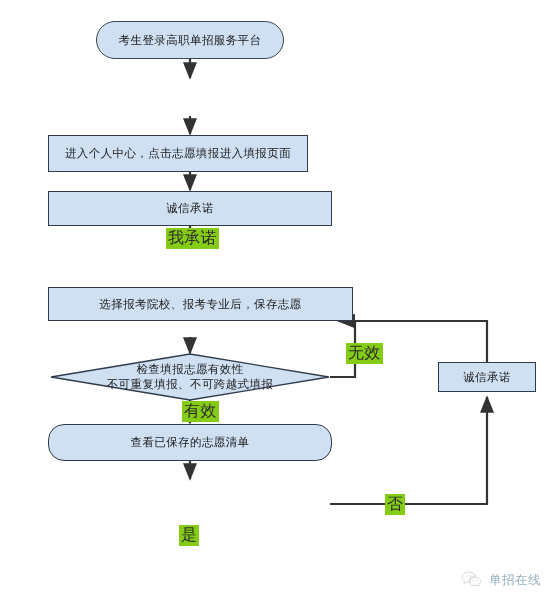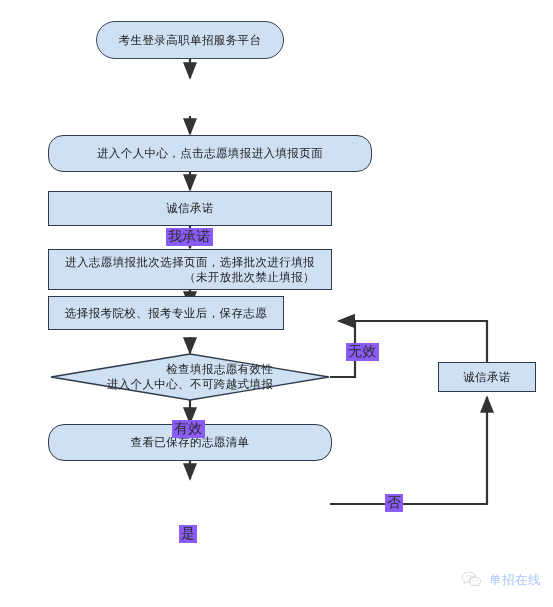--- a/index.html
+++ b/index.html
@@ -65,44 +65,43 @@
     align-items: center;
     justify-content: center;
     text-align: center;
     color: #1a1a1a;
     font-size: 11.5px;
     line-height: 15px;
     letter-spacing: 0.4px;
   }
   .edge-label {
     position: absolute;
-    font-size: 14px;
+    font-size: 16px;
     color: #2b2b2b;
-    background: #8b5cf6;
+    background: #84cc16;
     padding: 0 2px;
     letter-spacing: 0.3px;
     white-space: nowrap;
   }
   .node-text {
     white-space: pre-line;
     display: block;
-    text-align: right;
   }
   .watermark {
     position: absolute;
     right: 12px;
     bottom: 18px;
     display: flex;
     align-items: center;
     gap: 6px;
     opacity: 0.45;
   }
   .watermark .wm-text {
     font-size: 12.5px;
-    color: #3b82f6;
+    color: #0c4a6e;
     letter-spacing: 0.5px;
   }
   .wm-icon { display: block; }
 </style>
 </head>
 <body>
 
 <div id="canvas">
 
   <svg class="edges" viewBox="0 0 553 607" width="553" height="607">
@@ -135,62 +134,58 @@
     <path d="M330,504 L487,504 L487,397" fill="none" stroke="#333333" stroke-width="2.2" marker-end="url(#arrow)"></path>
 
     <path d="M487,362 L487,321 L339,321" fill="none" stroke="#333333" stroke-width="2.2" marker-end="url(#arrow)"></path>
   </svg>
 
   <div class="node term" style="left:96px; top:21px; width:188px; height:38px;">
     <span class="node-text">考生登录高职单招服务平台</span>
   </div>
 
 
-  <div class="node proc" style="left:48px; top:135px; width:324px; height:37px;border-radius:15px;">
+  <div class="node proc" style="left:48px; top:135px; width:260px; height:37px;">
     <span class="node-text">进入个人中心，点击志愿填报进入填报页面</span>
   </div>
 
   <div class="node proc" style="left:48px; top:191px; width:284px; height:35px;">
     <span class="node-text">诚信承诺</span>
   </div>
 
-  <div class="node proc" style="left:48px; top:249px; width:284px; height:41px;">
-    <span class="node-text">进入志愿填报批次选择页面，选择批次进行填报
-（未开放批次禁止填报）</span>
-  </div>
-
-  <div class="node proc" style="left:48px; top:296px; width:236px; height:34px;">
+
+  <div class="node proc" style="left:48px; top:287px; width:305px; height:34px;">
     <span class="node-text">选择报考院校、报考专业后，保存志愿</span>
   </div>
 
   <div class="decision-wrap" style="left:50px; top:353px; width:280px; height:48px;">
     <svg width="280" height="48" viewBox="0 0 280 48">
       <polygon points="140,1 279,24 140,47 1,24" fill="#cfe0f3" stroke="#2f3b4a" stroke-width="1.3"></polygon>
     </svg>
     <div class="decision-label">
       <span class="node-text">检查填报志愿有效性
-进入个人中心、不可跨越式填报</span>
+不可重复填报、不可跨越式填报</span>
     </div>
   </div>
 
   <div class="node proc" style="left:48px; top:424px; width:284px; height:37px;border-radius:16px;">
     <span class="node-text">查看已保存的志愿清单</span>
   </div>
 
 
   <div class="node proc" style="left:438px; top:362px; width:98px; height:30px;">
     <span class="node-text">诚信承诺</span>
   </div>
 
 
   <span class="edge-label" style="left:166px; top:228px;">我承诺</span>
 
   <span class="edge-label" style="left:346px; top:343px;">无效</span>
 
-  <span class="edge-label" style="left:172px; top:401px;margin-top:19px;">有效</span>
+  <span class="edge-label" style="left:182px; top:401px;">有效</span>
 
   <span class="edge-label" style="left:179px; top:525px;">是</span>
 
   <span class="edge-label" style="left:385px; top:494px;">否</span>
 
   <div class="watermark">
     <span>
       <svg class="wm-icon" width="22" height="18" viewBox="0 0 22 18">
         <path d="M7.6 1.2C4.1 1.2 1.3 3.5 1.3 6.3c0 1.6 0.9 3 2.4 4L3 12.4l2.3-1.2c0.7 0.2 1.5 0.3 2.3 0.3
                  0.2 0 0.4 0 0.6 0C8.1 11 8 10.5 8 10c0-2.7 2.7-4.9 6-4.9 0.2 0 0.4 0 0.6 0C14.1 2.9 11.2 1.2 7.6 1.2z" fill="none" stroke="#9a9a9a" stroke-width="0.9"></path>

